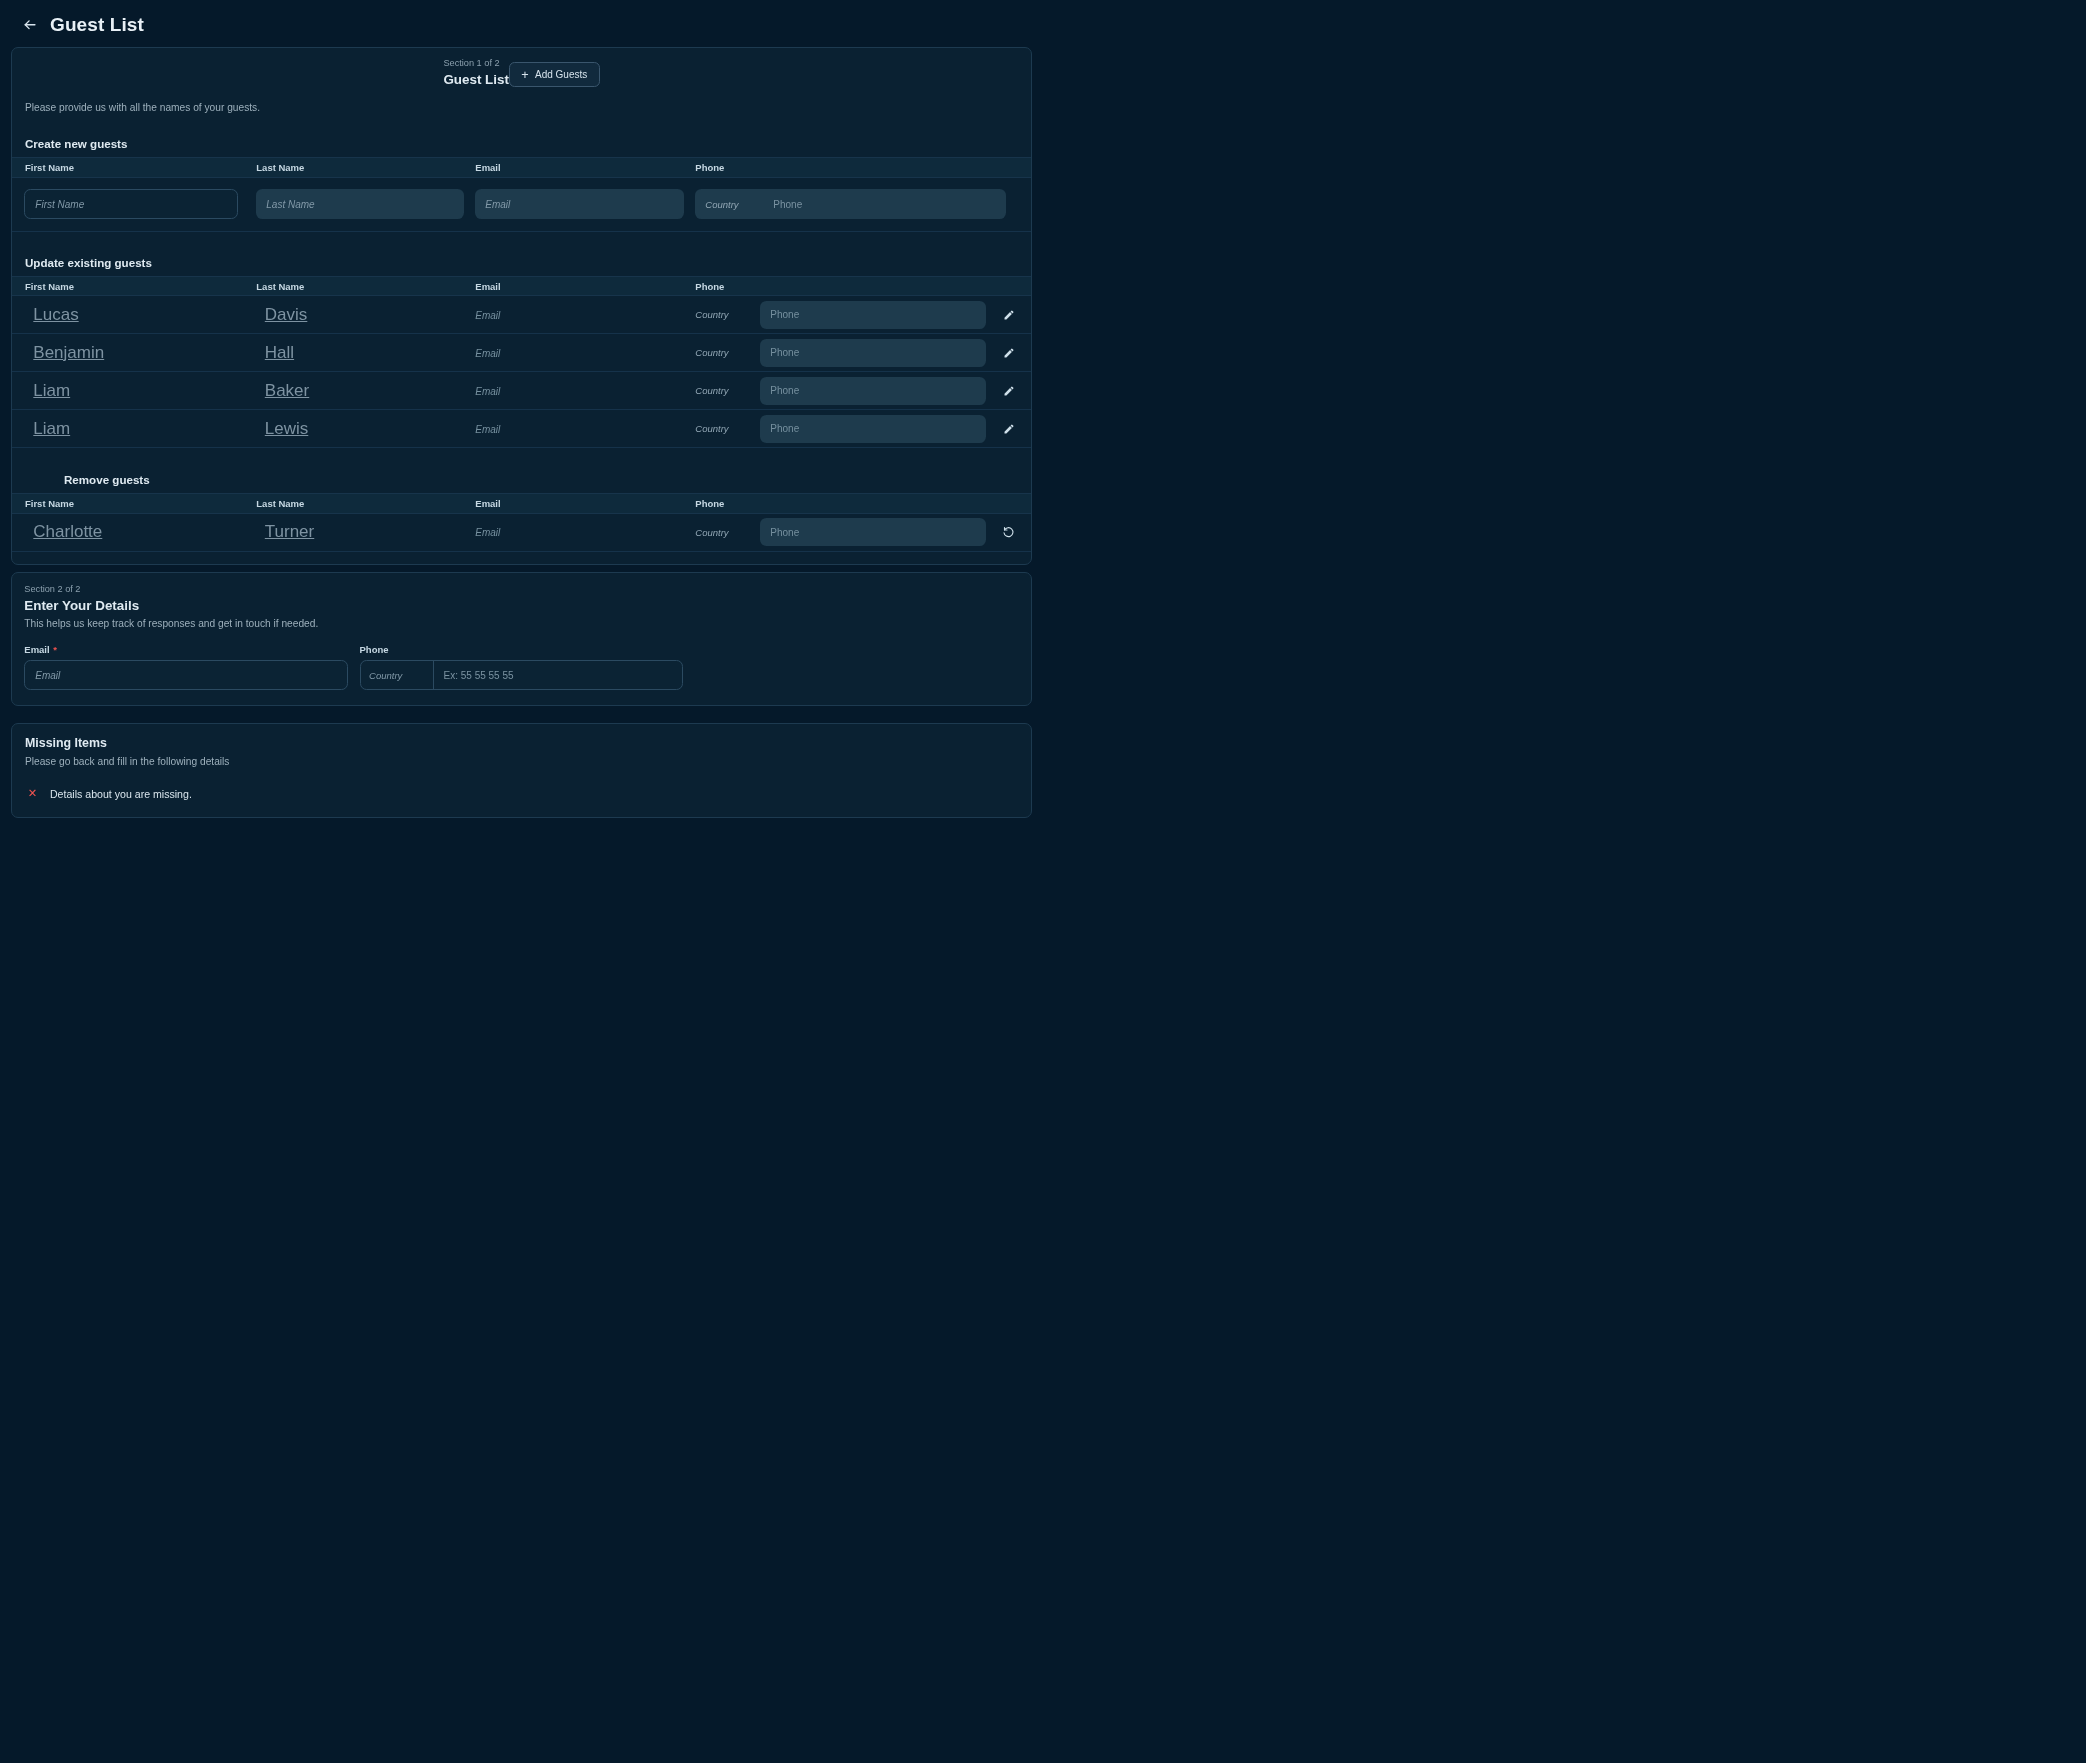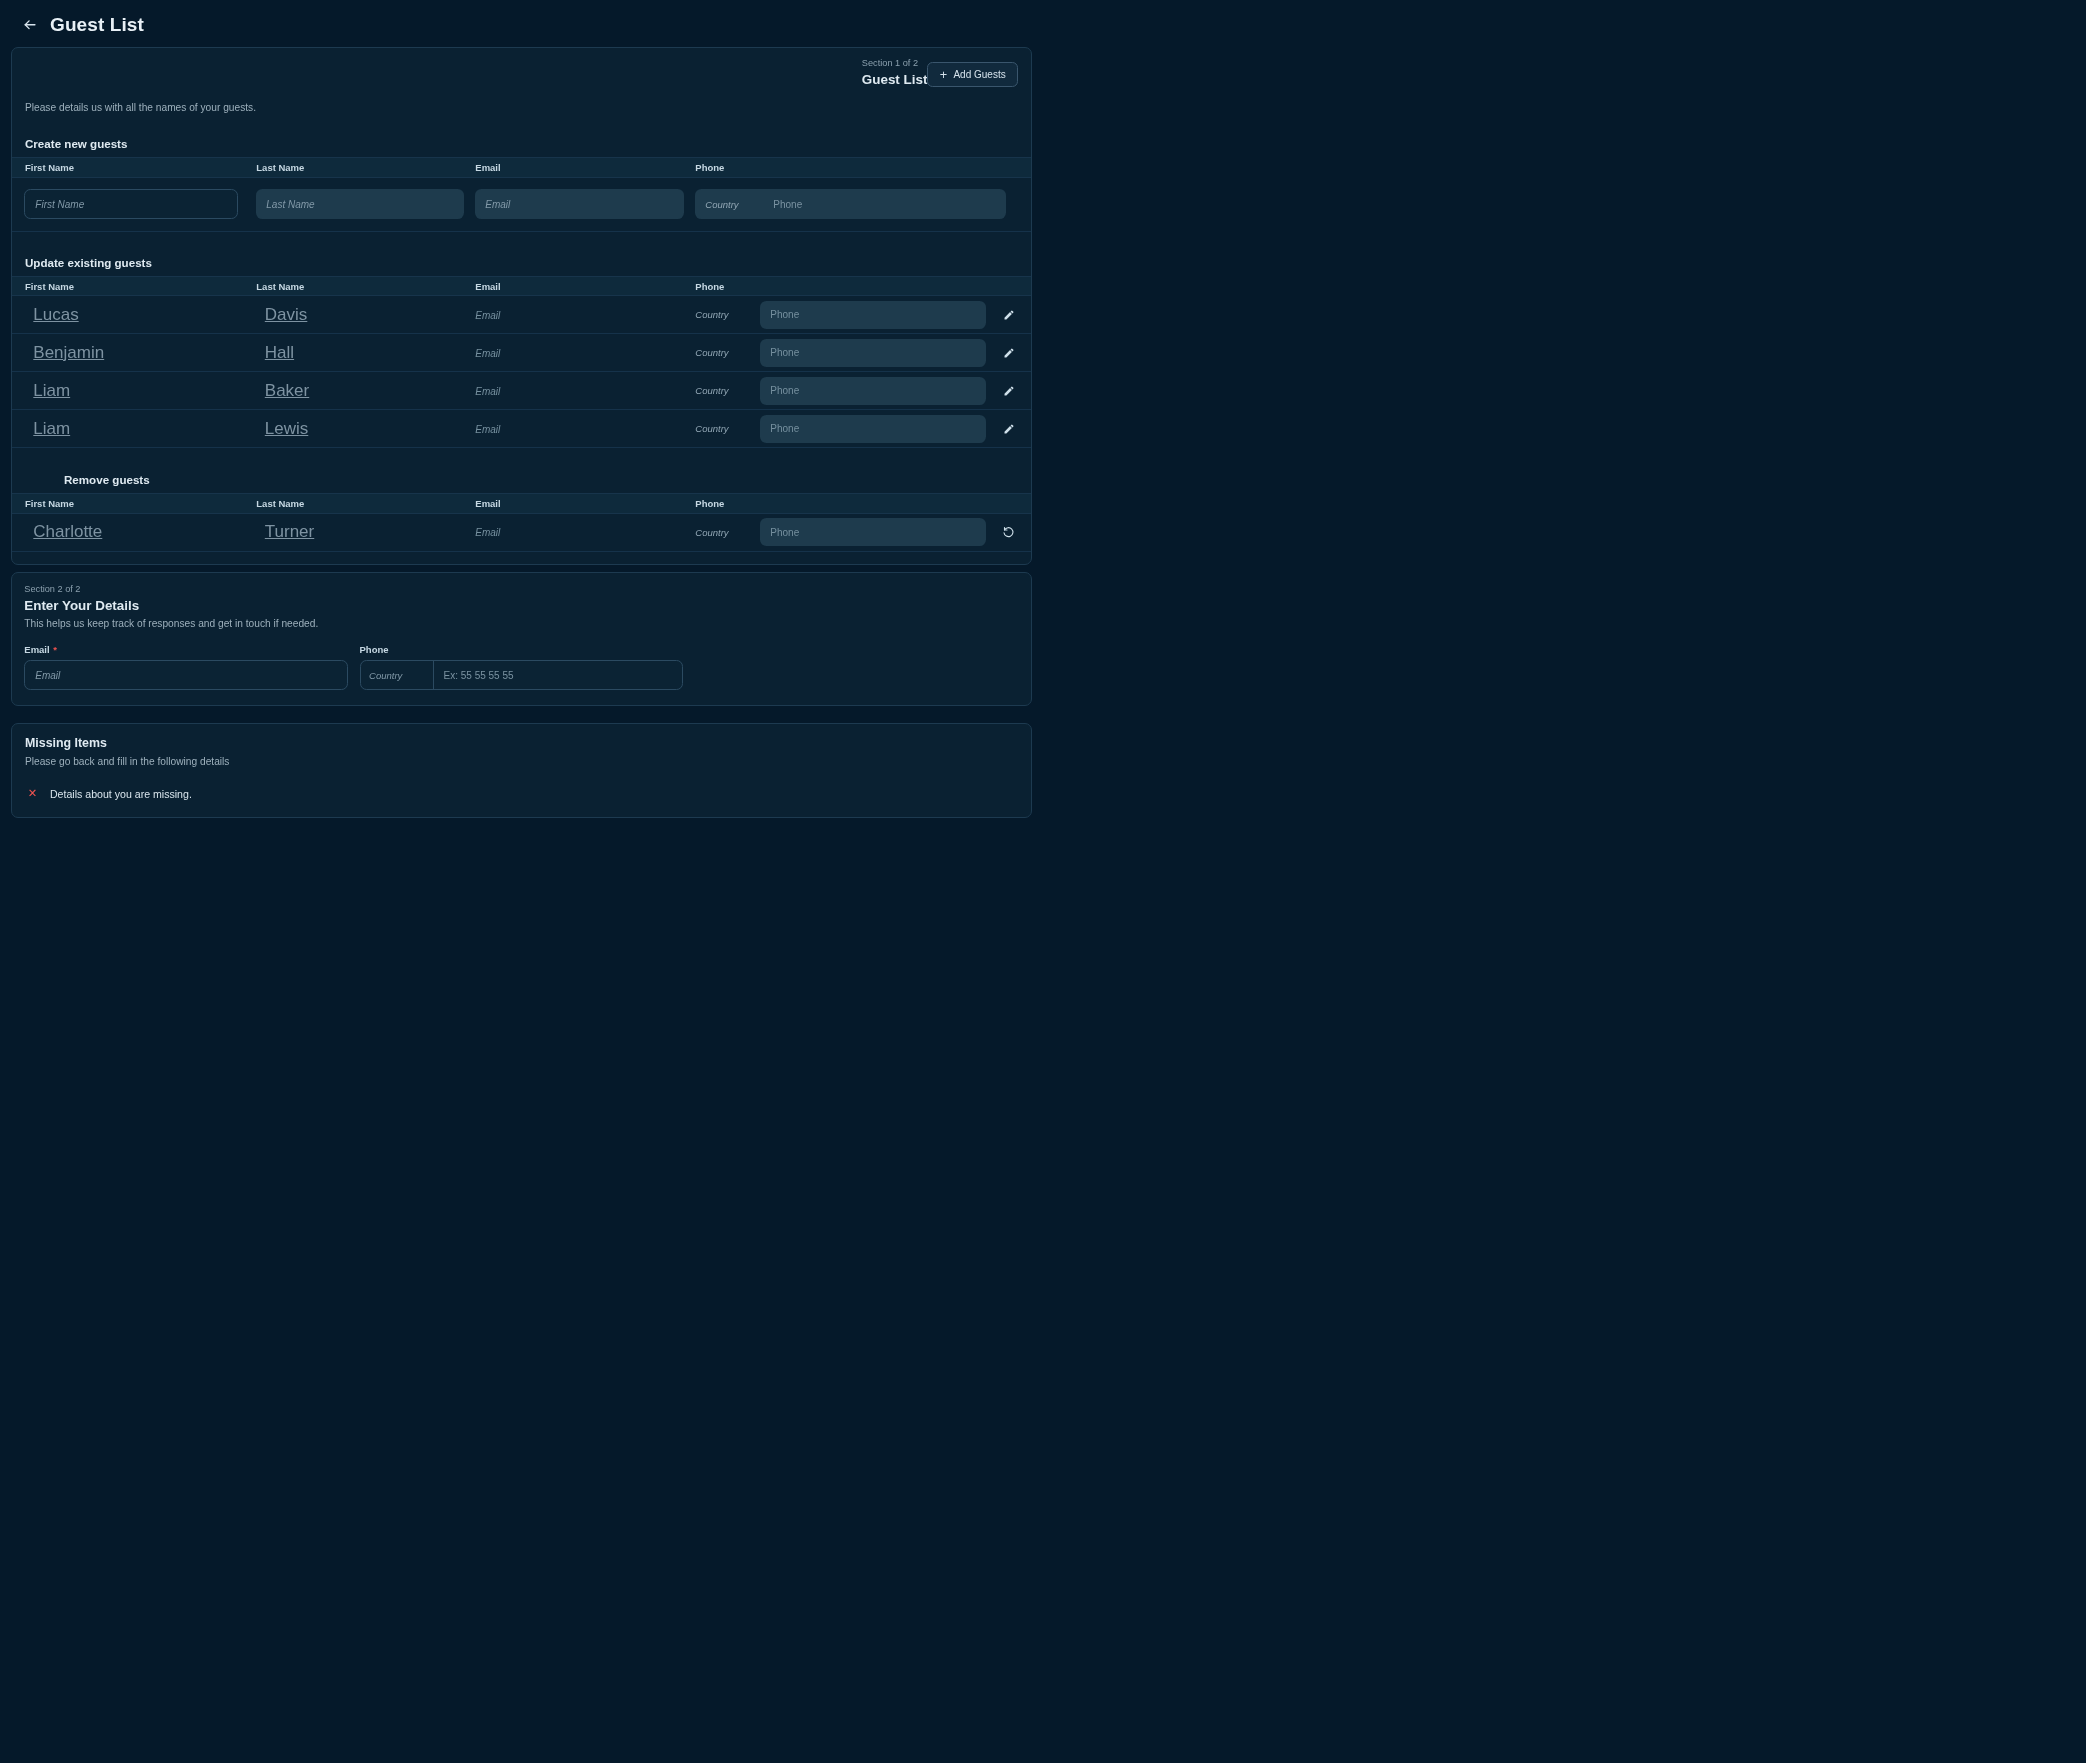--- a/index.html
+++ b/index.html
@@ -22,21 +22,21 @@
     margin: 0 11.3px;
     background: #0a2132;
     border: 0.7px solid #1d3a50;
     border-radius: 7px;
   }
   .card + .card { margin-top: 7px; }
   .px { padding-left: 12.7px; padding-right: 12.7px; }
 
   
   #guest-card { padding: 10px 0 12px 0; }
-  .card-head { display: flex; justify-content: flex-end; align-items: flex-start; padding: 0 12.7px; }
+  .card-head { display: flex; justify-content: center; align-items: flex-start; padding: 0 12.7px; }
   .sec-label { font-size: 9.2px; color: #8ba0ae; }
   .card-title { font-size: 13.4px; font-weight: 700; color: #dfeaf1; margin-top: 4.2px; }
   .add-btn {
     display: flex; align-items: center; gap: 6.4px;
     margin-top: 4.2px; height: 25px; padding: 0 11.3px;
     background: #112a3d; border: 0.7px solid #3a566d; border-radius: 5.6px;
     color: #d6e3ec; font-size: 10px; font-family: inherit; cursor: pointer;
   }
   .add-btn .plus { font-size: 12.7px; font-weight: 400; line-height: 1; color: #d6e3ec; }
   .desc { font-size: 10.2px; color: #9db0bc; margin-top: 15px; }
@@ -140,21 +140,21 @@
     <div>
       <div class="sec-label">Section 1 of 2</div>
       <h2 class="card-title">Guest List</h2>
     </div>
     <button class="add-btn">
       <span class="plus">+</span>
       <span>Add Guests</span>
     </button>
   </div>
 
-  <p class="desc px">Please details us with all the names of your guests.</p>
+  <p class="desc px">Please provide us with all the names of your guests.</p>
 
 
   <h3 class="tbl-heading">Create new guests</h3>
   <div class="thead grid">
     <span class="th">First Name</span>
     <span class="th">Last Name</span>
     <span class="th">Email</span>
     <span class="th">Phone</span>
     <span class="th"></span>
   </div>

